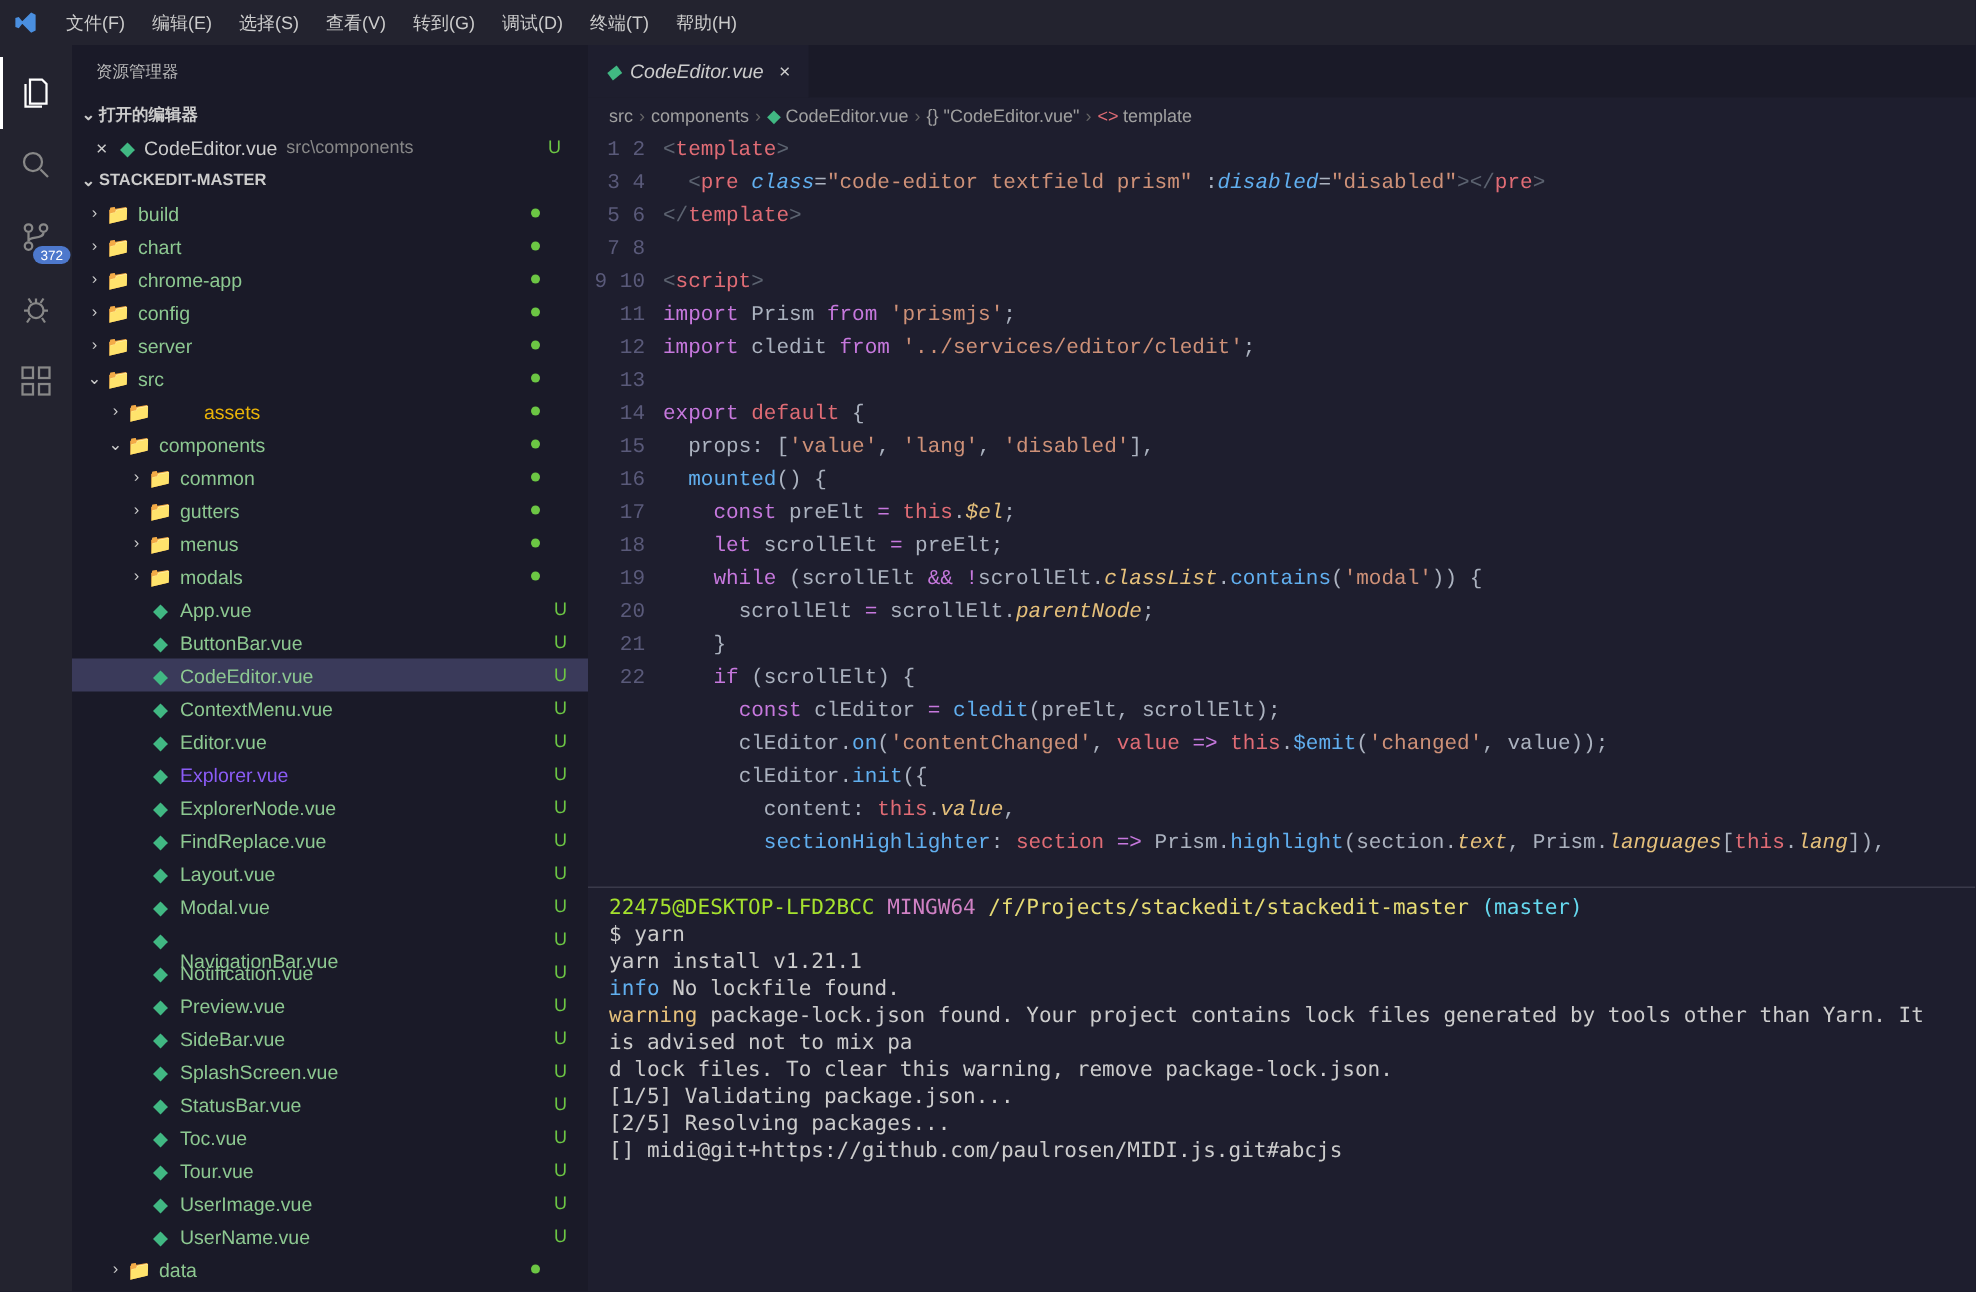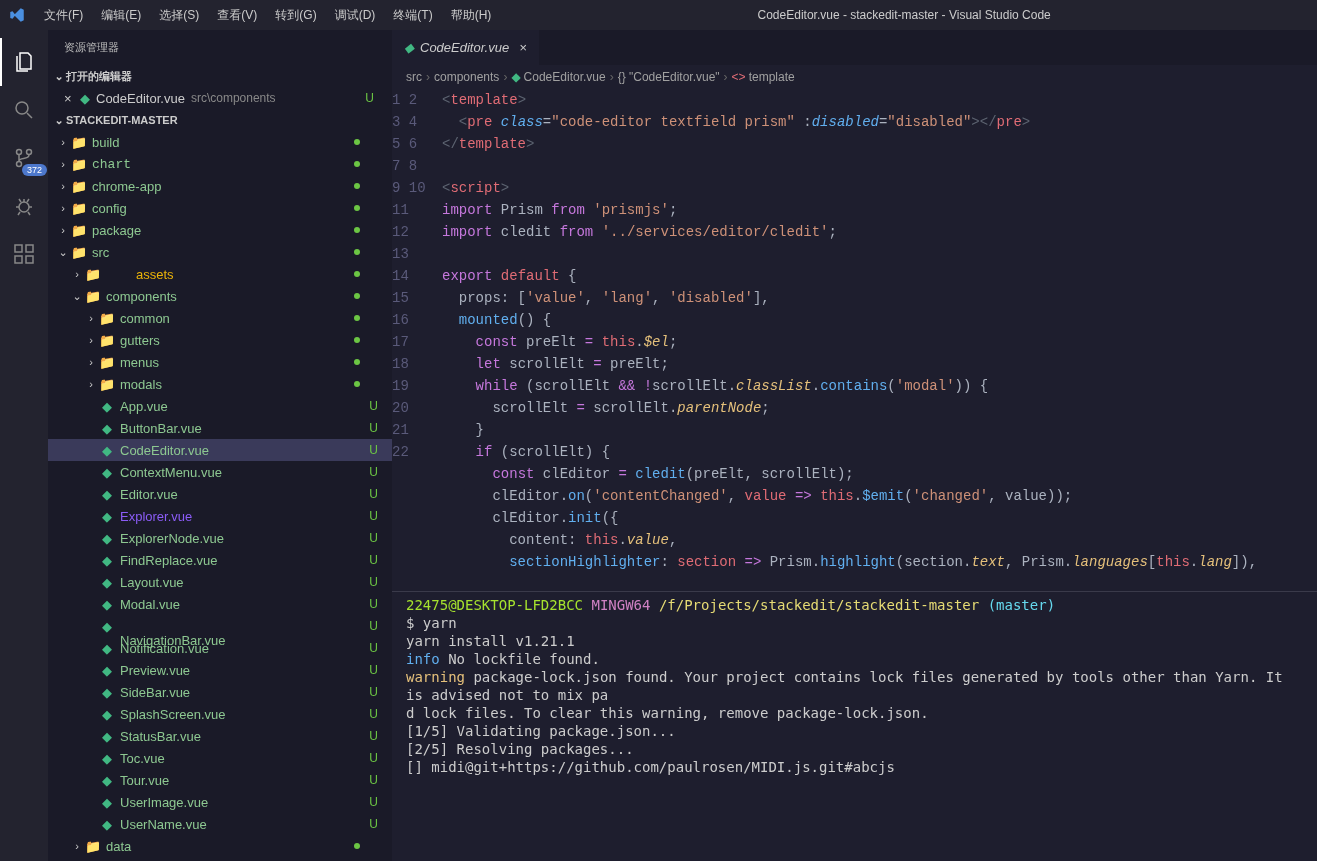--- a/index.html
+++ b/index.html
@@ -152,21 +152,21 @@
 .code {
   flex: 1;
   overflow: auto;
   font-family: "Consolas", "Courier New", monospace;
   font-size: 14px;
   line-height: 22px;
   display: flex;
 }
 .gutter {
   width: 50px;
-  text-align: left;
+  text-align: right;
   padding-right: 12px;
   color: #5a5a7a;
   user-select: none;
 }
 .codelines { flex: 1; white-space: pre; }
 .c-brack { color: #5c6370; }
 .c-tag { color: #e06c75; }
 .c-attr { color: #61afef; font-style: italic; }
 .c-str { color: #ce9178; }
 .c-key { color: #c678dd; }
@@ -221,21 +221,20 @@
   <div class="menu" id="menubar">
       <div class="menu-item">文件(F)</div>
       <div class="menu-item">编辑(E)</div>
       <div class="menu-item">选择(S)</div>
       <div class="menu-item">查看(V)</div>
       <div class="menu-item">转到(G)</div>
       <div class="menu-item">调试(D)</div>
       <div class="menu-item">终端(T)</div>
       <div class="menu-item">帮助(H)</div>
     </div>
-  <div class="window-title">CodeEditor.vue - stackedit-master - Visual Studio Code</div>
 </div>
 
 <div class="main">
   <div class="activitybar">
     <div class="act-item active">
       <svg width="24" height="24">
           <path fill="none" stroke="currentColor" stroke-width="1.5" d="M7 3h8l3 3v13H7z M4 6v15h11"></path>
         </svg>
     </div>
     <div class="act-item">
@@ -289,39 +288,39 @@
     <div id="tree">
         <div class="tree-row" style="padding-left: 8px;">
           <span class="chev">›</span>
           <span class="ic ic-folder">📁</span>
           <span class="lbl" style="color: rgb(141, 200, 145);">build</span>
           <span class="dot"></span>
         </div>
         <div class="tree-row" style="padding-left: 8px;">
           <span class="chev">›</span>
           <span class="ic ic-folder">📁</span>
-          <span class="lbl" style="color: rgb(141, 200, 145); font-family: Liberation Mono, monospace;">chart</span>
+          <span class="lbl" style="color: rgb(141, 200, 145);">chart</span>
           <span class="dot"></span>
         </div>
         <div class="tree-row" style="padding-left: 8px;">
           <span class="chev">›</span>
           <span class="ic ic-folder-blue">📁</span>
           <span class="lbl" style="color: rgb(141, 200, 145);">chrome-app</span>
           <span class="dot"></span>
         </div>
         <div class="tree-row" style="padding-left: 8px;">
           <span class="chev">›</span>
           <span class="ic ic-folder-blue">📁</span>
           <span class="lbl" style="color: rgb(141, 200, 145);">config</span>
           <span class="dot"></span>
         </div>
         <div class="tree-row" style="padding-left: 8px;">
           <span class="chev">›</span>
           <span class="ic ic-folder">📁</span>
-          <span class="lbl" style="color: rgb(141, 200, 145);">package</span>
+          <span class="lbl" style="color: rgb(141, 200, 145);">server</span>
           <span class="dot"></span>
         </div>
         <div class="tree-row" style="padding-left: 8px;">
           <span class="chev">⌄</span>
           <span class="ic ic-folder-src">📁</span>
           <span class="lbl" style="color: rgb(141, 200, 145);">src</span>
           <span class="dot"></span>
         </div>
         <div class="tree-row" style="padding-left: 22px;">
           <span class="chev">›</span>

